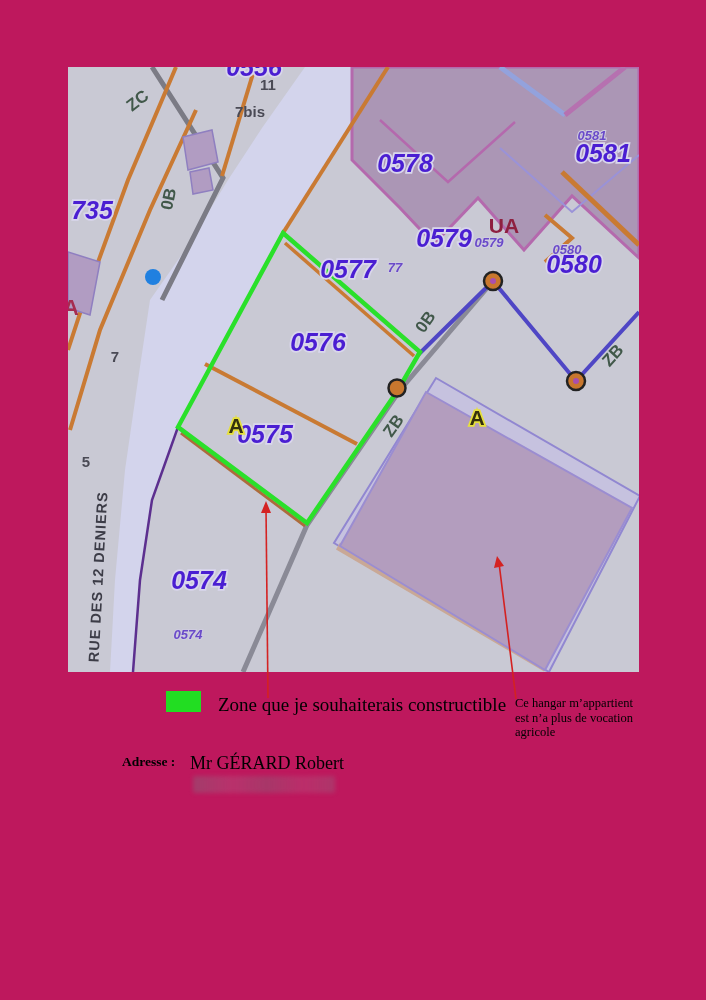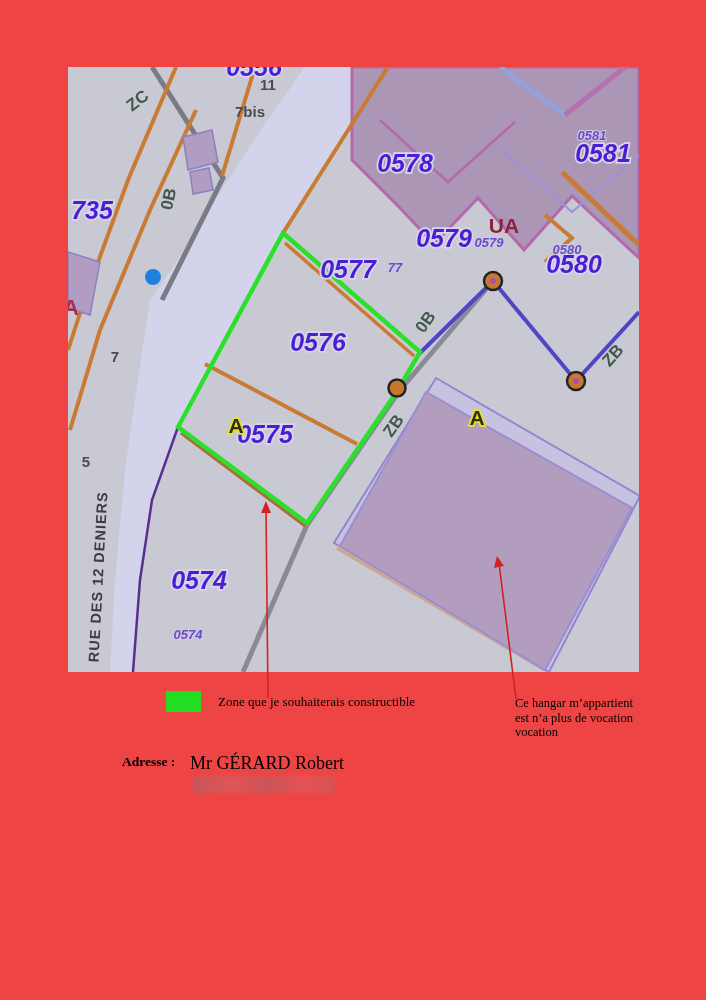--- a/index.html
+++ b/index.html
@@ -1,35 +1,35 @@
 <!DOCTYPE html>
 <html><head>
 <meta charset="utf-8">
 <style>
   html,body{margin:0;padding:0;background:#ffffff;}
-  .page{position:relative;width:706px;height:1000px;background:#ef4444;overflow:hidden;
+  .page{position:relative;width:706px;height:1000px;background:#be185d;overflow:hidden;
         font-family:"Liberation Serif",serif;}
   svg{position:absolute;left:0;top:0;}
 
   
   .plabel{font:italic 700 25px "Liberation Sans",sans-serif;fill:#4a1ed2;
           paint-order:stroke;stroke:#d9d6ec;stroke-width:3.5px;text-anchor:middle;}
   .slabel{font:italic 700 13px "Liberation Sans",sans-serif;fill:#6a4ac9;
           paint-order:stroke;stroke:#cfccdf;stroke-width:2px;text-anchor:middle;}
   .hnum{font:700 15px "Liberation Sans",sans-serif;fill:#4a4a55;text-anchor:middle;}
   .zlabel{font:700 17px "Liberation Sans",sans-serif;fill:#41584a;text-anchor:middle;}
   .street-name{font:700 14.5px "Liberation Sans",sans-serif;fill:#3c3c47;letter-spacing:1px;text-anchor:middle;}
   .ua{font:700 21px "Liberation Sans",sans-serif;fill:#8e2040;text-anchor:middle;}
   .amark{font:700 21px "Liberation Sans",sans-serif;fill:#34300f;
          paint-order:stroke;stroke:#e6e03c;stroke-width:3.5px;text-anchor:middle;}
   .reda{font:700 22px "Liberation Sans",sans-serif;fill:#a62c50;text-anchor:middle;}
 
   
   .legend-swatch{position:absolute;left:166px;top:691px;width:35px;height:21px;background:#22dd22;}
-  .legend-label{position:absolute;left:218px;top:694px;font-size:13px;color:#000;}
+  .legend-label{position:absolute;left:218px;top:694px;font-size:19px;color:#000;}
   .hangar-note{position:absolute;left:470px;top:696px;width:160px;font-size:12.5px;line-height:14.5px;color:#000;margin-left:45px;}
   .addr-label{position:absolute;left:122px;top:754px;font-size:13.5px;color:#000;font-weight:bold;}
   .addr-name{position:absolute;left:190px;top:753px;font-size:18px;color:#000;}
   .addr-redacted{position:absolute;left:193px;top:776px;width:142px;height:17px;border-radius:2px;
      background:linear-gradient(90deg,rgba(120,120,130,.38),rgba(165,165,175,.18) 28%,
         rgba(120,120,130,.32) 52%,rgba(175,175,185,.14) 78%,rgba(130,130,140,.28));
      filter:blur(2.2px);}
   .addr-ref{position:absolute;left:190px;top:800px;font-size:13.5px;color:#000;}
 </style>
 </head>
@@ -134,20 +134,20 @@
       <polygon points="497,556 494,568 504,566" fill="#d42222"></polygon>
     </g>
   </svg>
 
   <div class="legend-swatch"></div>
   <div class="legend-label">Zone que je souhaiterais constructible</div>
 
   <div class="hangar-note">
     <div>Ce hangar m’appartient</div>
     <div>est n’a plus de vocation</div>
-    <div>vocation</div>
+    <div>agricole</div>
   </div>
 
   <div class="addr-label">Adresse :</div>
   <div class="addr-name">Mr GÉRARD Robert</div>
   <div class="addr-redacted"></div>
 
 </div>
 
 </body></html>

